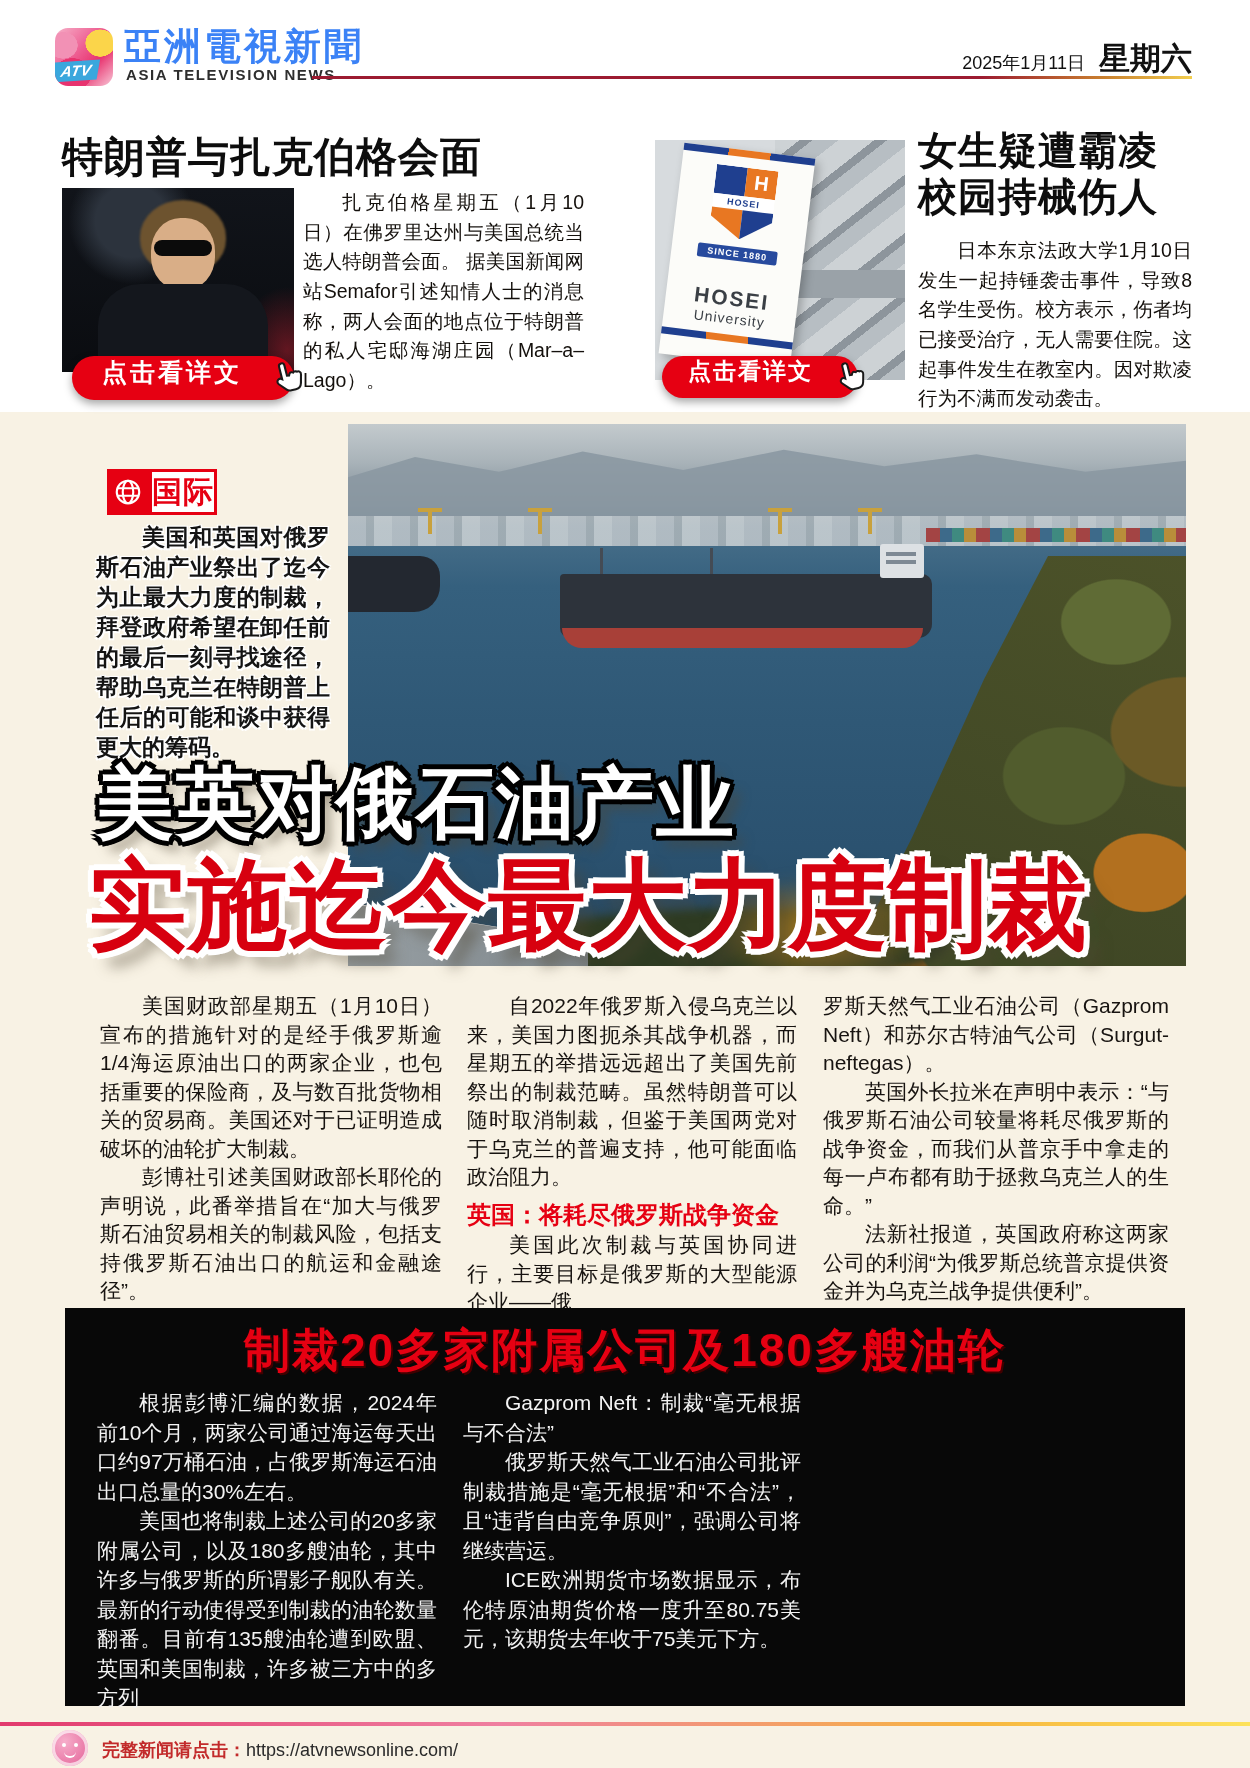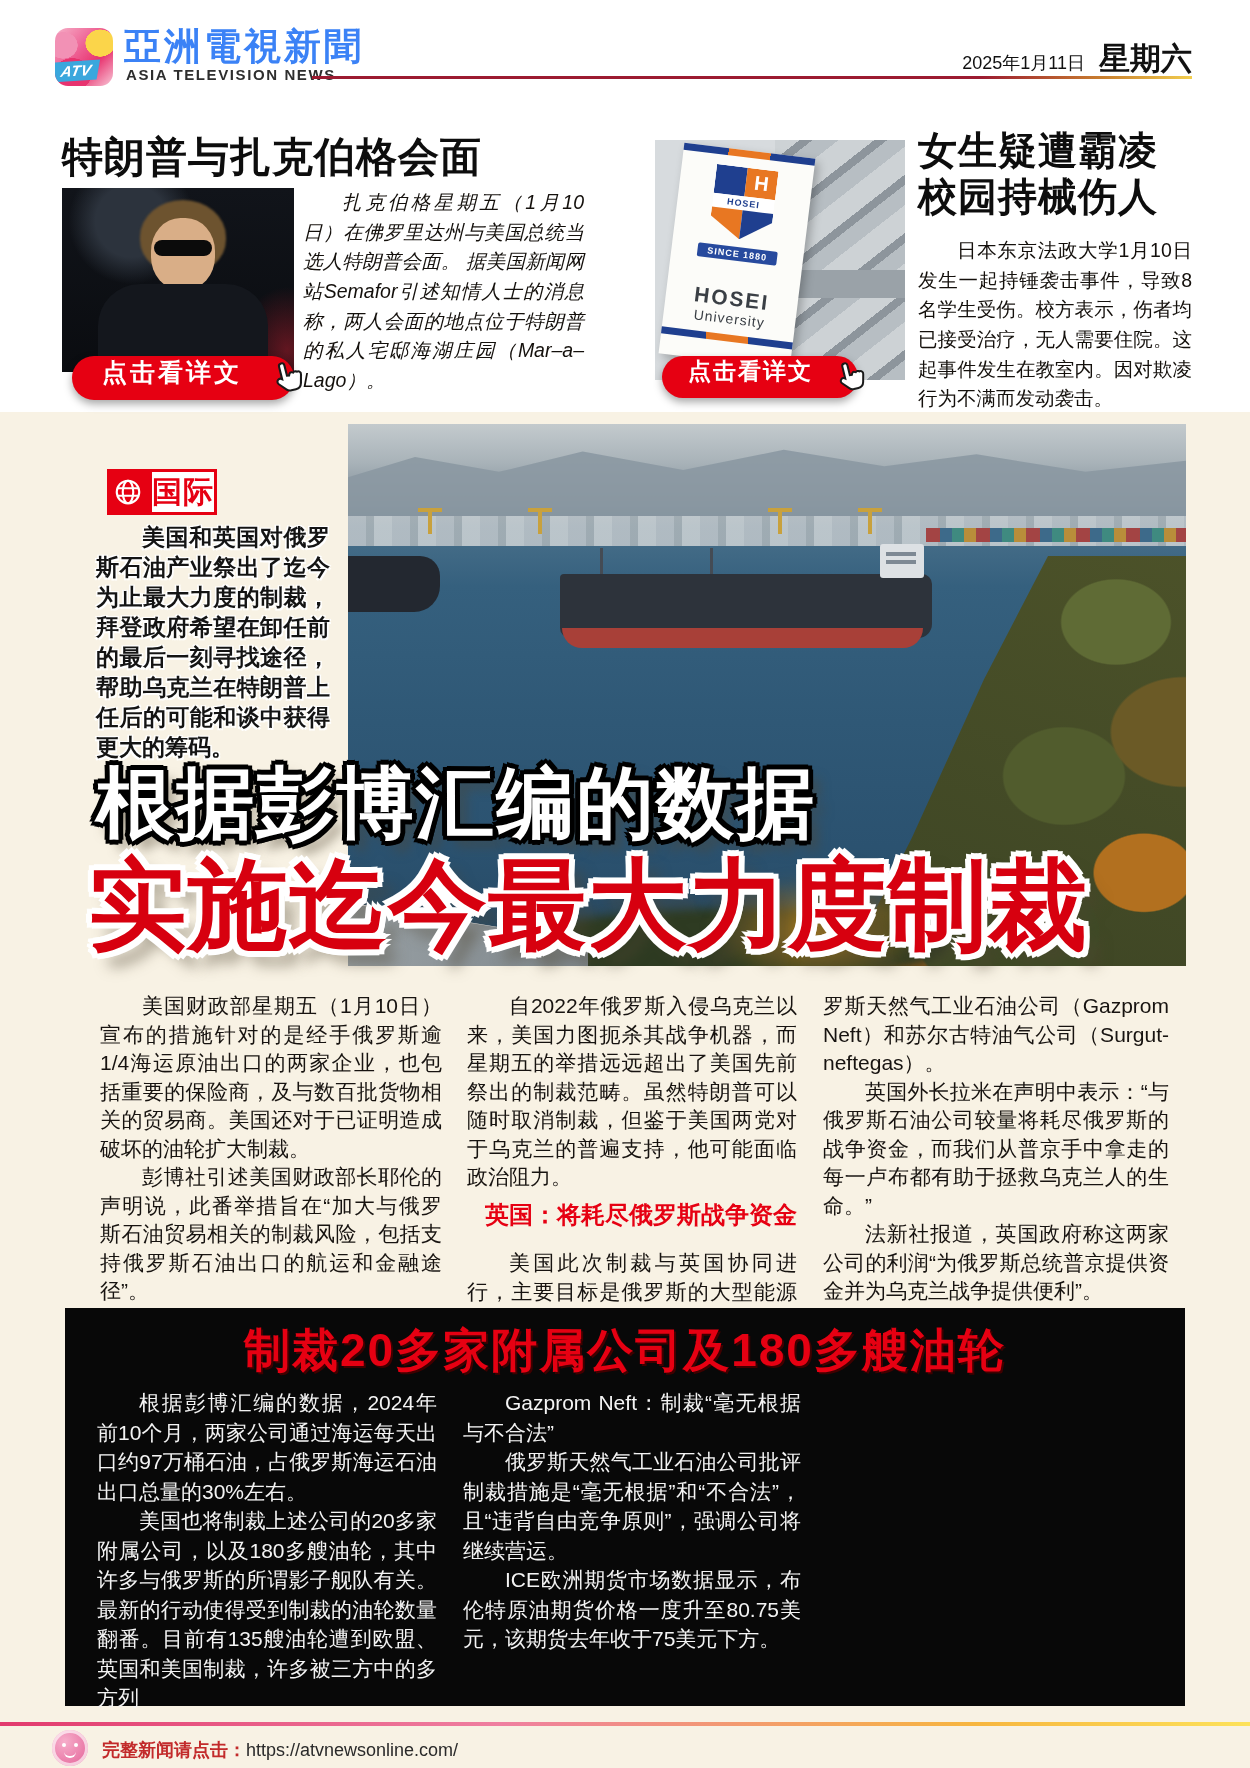--- a/index.html
+++ b/index.html
@@ -34,21 +34,21 @@
   .photo-zuck{left:62px;top:188px;width:232px;height:184px;overflow:hidden;
     background:radial-gradient(90px 90px at 30% 18%, #2c333d 0 40%, rgba(0,0,0,0) 70%),
                radial-gradient(70px 90px at 97% 88%, rgba(170,30,45,.55), rgba(0,0,0,0) 70%),
                linear-gradient(180deg,#11141a,#0a0c10);}
   .zk-hair{position:absolute;left:78px;top:12px;width:86px;height:74px;background:#6d532f;border-radius:50% 50% 46% 46%;filter:blur(1px);}
   .zk-face{position:absolute;left:89px;top:30px;width:64px;height:72px;background:#d9ae87;border-radius:46%;}
   .zk-glasses{position:absolute;left:92px;top:52px;width:58px;height:16px;background:#0b0b0b;border-radius:8px;}
   .zk-body{position:absolute;left:36px;top:96px;width:170px;height:92px;background:#14171d;border-radius:42px 42px 0 0;}
   .story-body{font-size:19.5px;line-height:1.52;text-align:justify;color:#14100c;}
   .story-body p{text-indent:2em;}
-  .body-l{left:303px;top:188px;width:281px;font-style:italic;}
+  .body-l{left:303px;top:188px;width:281px;}
   .read-btn{display:flex;align-items:flex-start;background:var(--accent_red,#e60012);color:#fff;border-radius:26px;
     font-weight:700;box-shadow:0 4px 8px rgba(0,0,0,.35);cursor:pointer;}
   .btn-l{left:72px;top:356px;width:222px;height:44px;font-size:25px;letter-spacing:3px;padding-left:30px;}
   .btn-r{left:662px;top:356px;width:196px;height:42px;font-size:23px;letter-spacing:2px;padding-left:26px;}
   .cursor-icon{position:absolute;right:-16px;top:2px;width:42px;height:42px;transform:rotate(-14deg);}
   .photo-hosei{left:655px;top:140px;width:250px;height:240px;overflow:hidden;background:#d7dbde;}
   .hs-stairs{position:absolute;right:0;top:0;width:52%;height:100%;
     background:repeating-linear-gradient(-38deg,#b7bec3 0 16px,#8d959c 16px 24px,#cdd2d5 24px 46px);}
   .hs-floor{position:absolute;right:0;top:54%;width:52%;height:12%;background:#9aa2a8;}
   .hs-banner{position:absolute;left:16px;top:10px;width:132px;height:212px;background:#fcfcf9;transform:rotate(7deg);
@@ -114,21 +114,21 @@
   .feat-h2{left:88px;top:840px;font-size:99px;font-weight:900;letter-spacing:1px;color:var(--headline_red,#d7000f);white-space:nowrap;
     text-shadow:6px 0 0 #fff,-6px 0 0 #fff,0 6px 0 #fff,0 -6px 0 #fff,5px 5px 0 #fff,-5px 5px 0 #fff,5px -5px 0 #fff,-5px -5px 0 #fff,14px 14px 14px rgba(80,70,50,.5);}
 
   
   .col{font-size:21px;line-height:28.5px;text-align:justify;color:#171310;}
   .col p{text-indent:2em;}
   .col p.no-indent{text-indent:0;}
   .col-1{left:100px;top:992px;width:342px;}
   .col-2{left:467px;top:992px;width:330px;}
   .col-3{left:823px;top:992px;width:346px;}
-  .subhead-red{color:var(--accent_red,#e60012);font-size:24px;font-weight:800;margin:9px 0 20px;text-indent:0 !important;text-align:right;}
+  .subhead-red{color:var(--accent_red,#e60012);font-size:24px;font-weight:800;margin:9px 0 2px;text-indent:0 !important;text-align:left;}
 
   
   .sanctions{left:65px;top:1308px;width:1120px;height:398px;background:var(--black_panel,#080808);}
   .sanc-headline{position:absolute;left:0;top:12px;width:100%;text-align:center;font-size:46px;font-weight:900;letter-spacing:2px;
     color:var(--accent_red,#e60012);text-shadow:2px 2px 0 #400000;}
   .sanc-col{position:absolute;top:80px;font-size:21px;line-height:29.5px;text-align:justify;color:#f4f4f4;}
   .sanc-col p{text-indent:2em;}
   .sanc-col p.no-indent{text-indent:0;}
   .sanc-1{left:32px;width:340px;}
   .sanc-2{left:398px;width:338px;}
@@ -253,21 +253,21 @@
             <path d="M3.4 9h17.2M3.4 15h17.2"></path>
           </svg>
       </div>
       <div class="badge-label">国际</div>
     </div>
 
     <div class="abs lede">
       <p>美国和英国对俄罗斯石油产业祭出了迄今为止最大力度的制裁，拜登政府希望在卸任前的最后一刻寻找途径，帮助乌克兰在特朗普上任后的可能和谈中获得更大的筹码。</p>
     </div>
 
-    <h1 class="abs feat-h1">根据彭博汇编的数据</h1>
+    <h1 class="abs feat-h1">美英对俄石油产业</h1>
     <h1 class="abs feat-h2">实施迄今最大力度制裁</h1>
   </section>
 
   <section>
     <div class="abs col col-1">
       <p>美国财政部星期五（1月10日）宣布的措施针对的是经手俄罗斯逾1/4海运原油出口的两家企业，也包括重要的保险商，及与数百批货物相关的贸易商。美国还对于已证明造成破坏的油轮扩大制裁。</p>
       <p>彭博社引述美国财政部长耶伦的声明说，此番举措旨在“加大与俄罗斯石油贸易相关的制裁风险，包括支持俄罗斯石油出口的航运和金融途径”。</p>
     </div>
     <div class="abs col col-2">
       <p>自2022年俄罗斯入侵乌克兰以来，美国力图扼杀其战争机器，而星期五的举措远远超出了美国先前祭出的制裁范畴。虽然特朗普可以随时取消制裁，但鉴于美国两党对于乌克兰的普遍支持，他可能面临政治阻力。</p>

